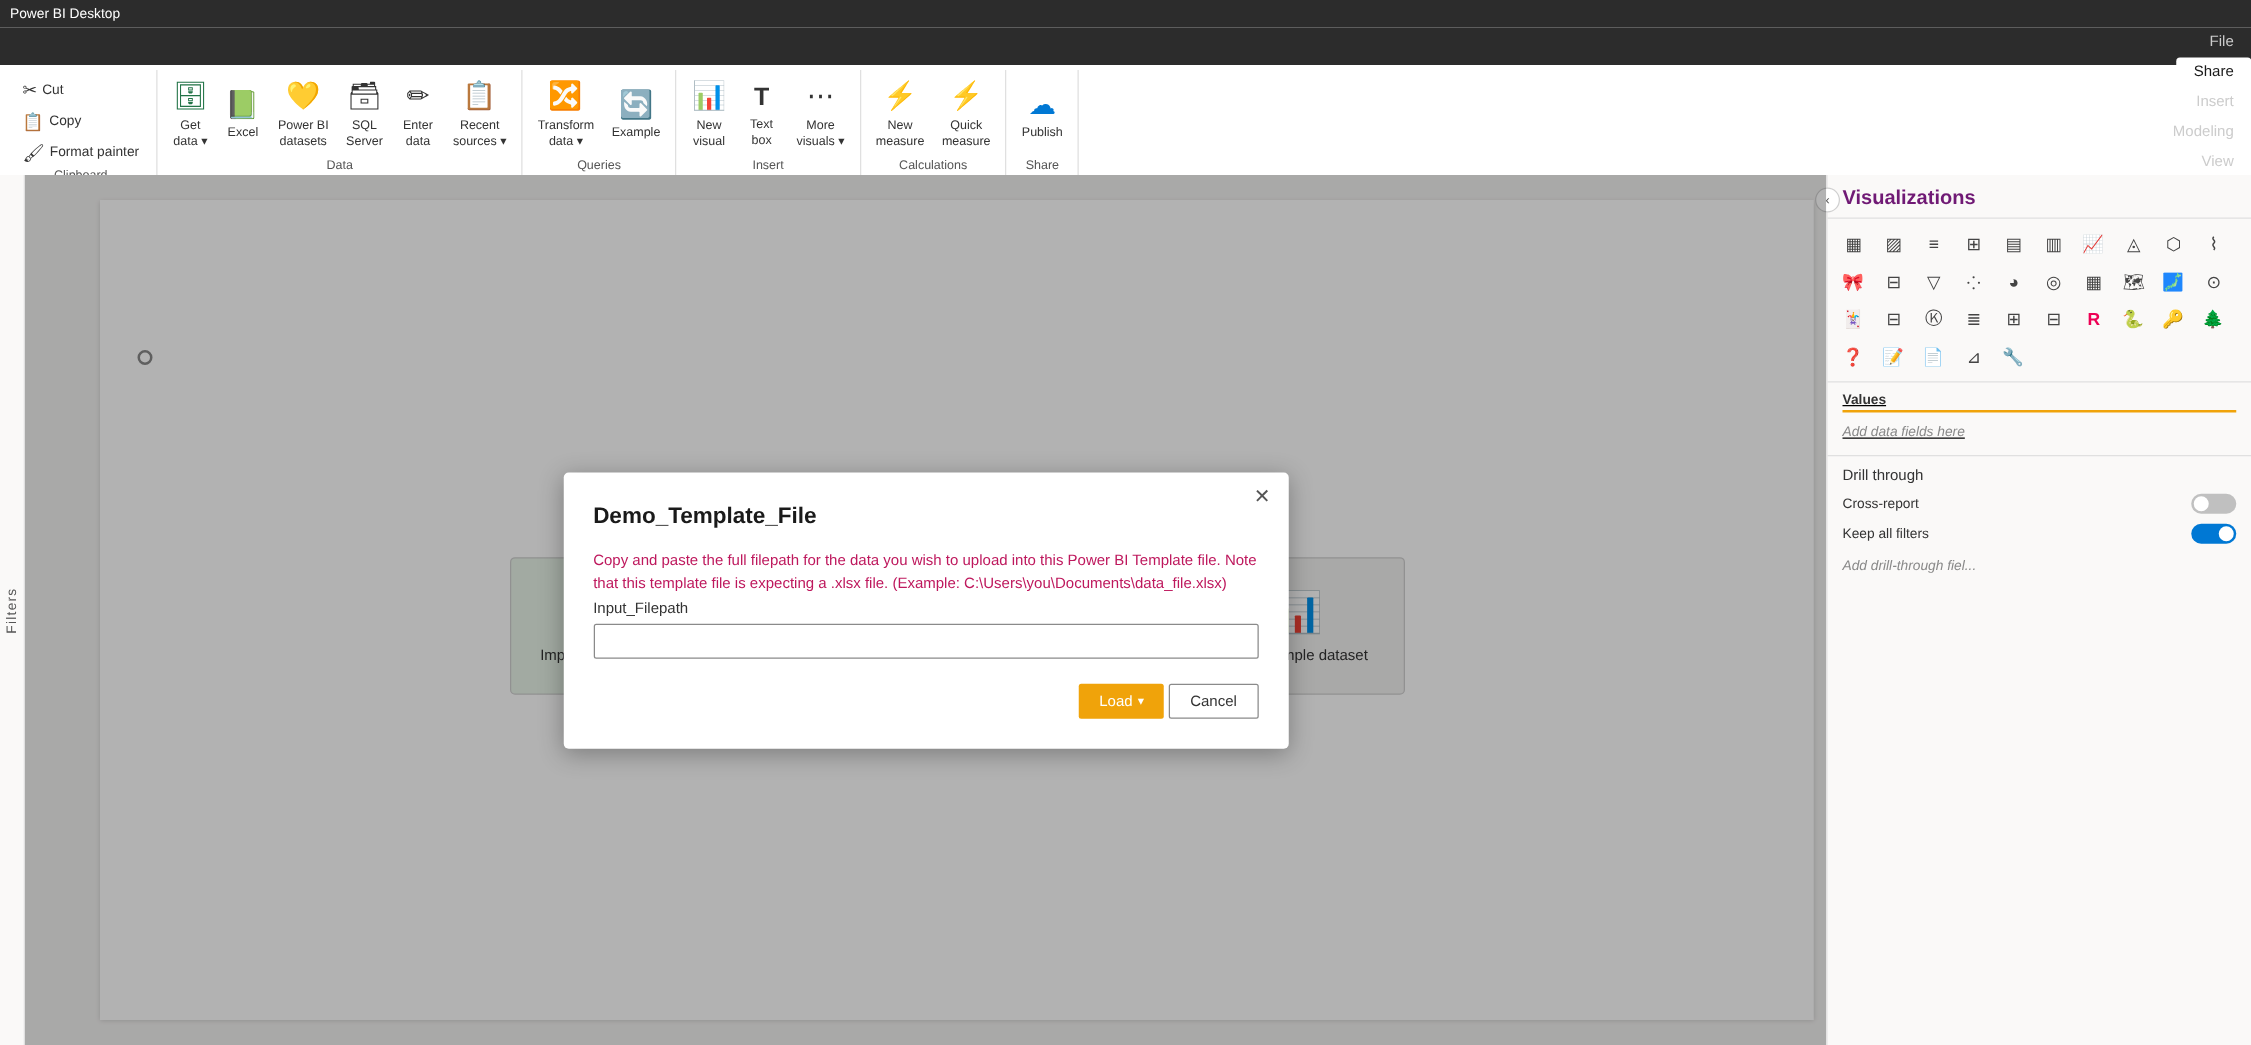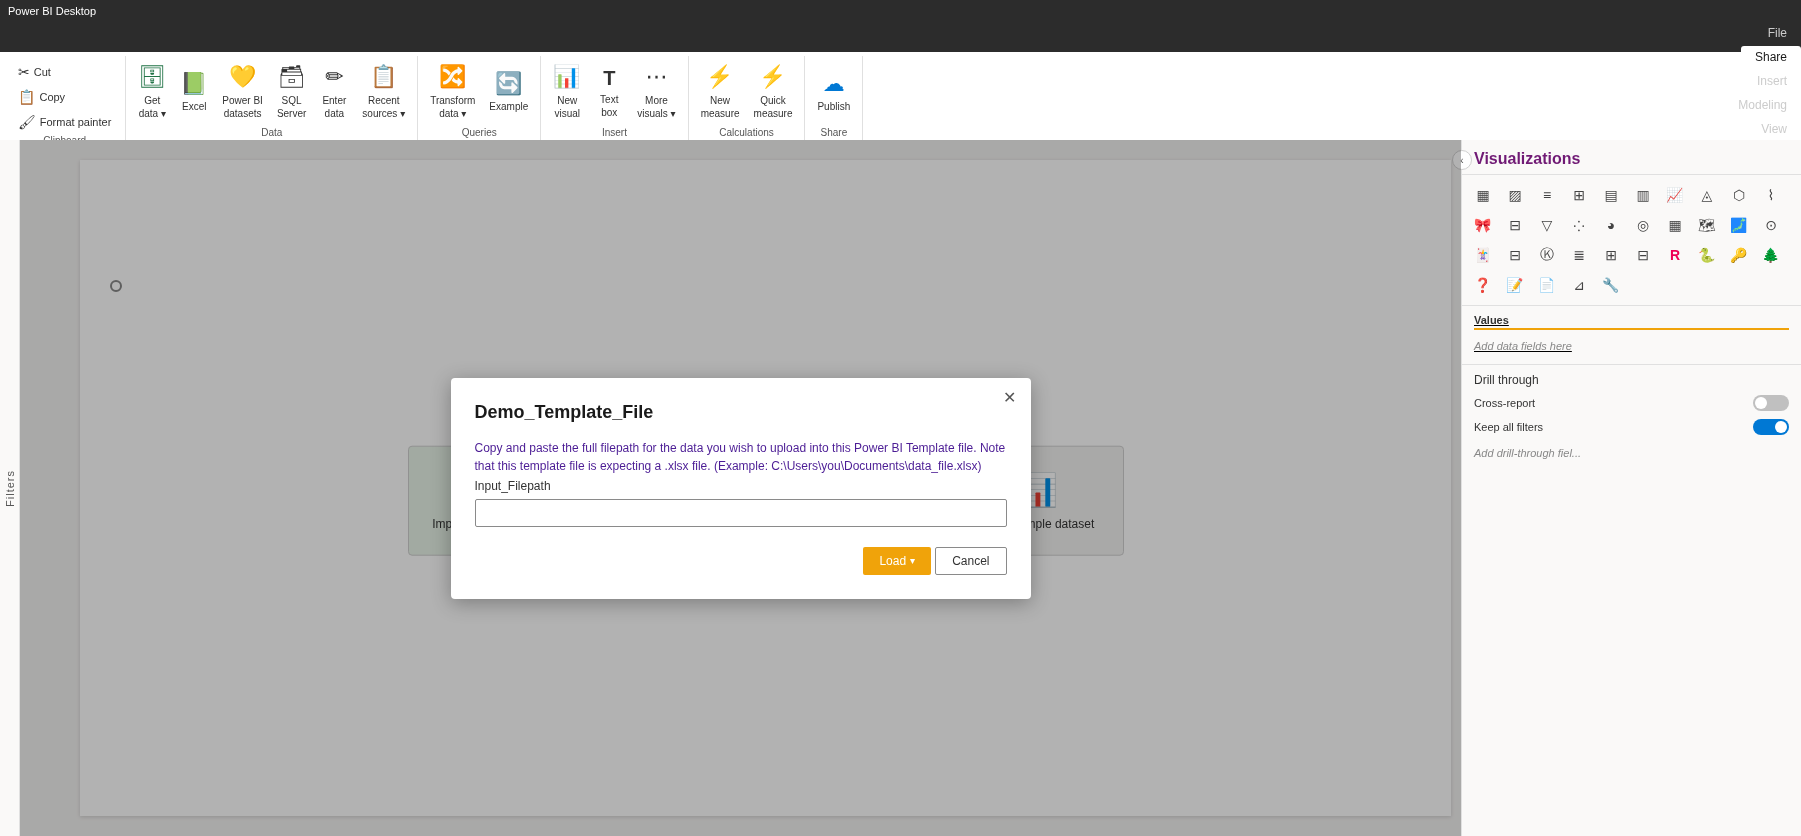--- a/index.html
+++ b/index.html
@@ -320,21 +320,21 @@
       position: relative;
     }
     .modal-title {
       font-size: 18px;
       font-weight: 600;
       color: #1a1a1a;
       margin-bottom: 16px;
     }
     .modal-body {
       font-size: 12px;
-      color: #4c1d95;
+      color: #be185d;
       line-height: 1.5;
       margin-bottom: 4px;
     }
     .modal-field-label {
       font-size: 12px;
       color: #333;
       margin-bottom: 6px;
       font-weight: 500;
     }
     .modal-input {

